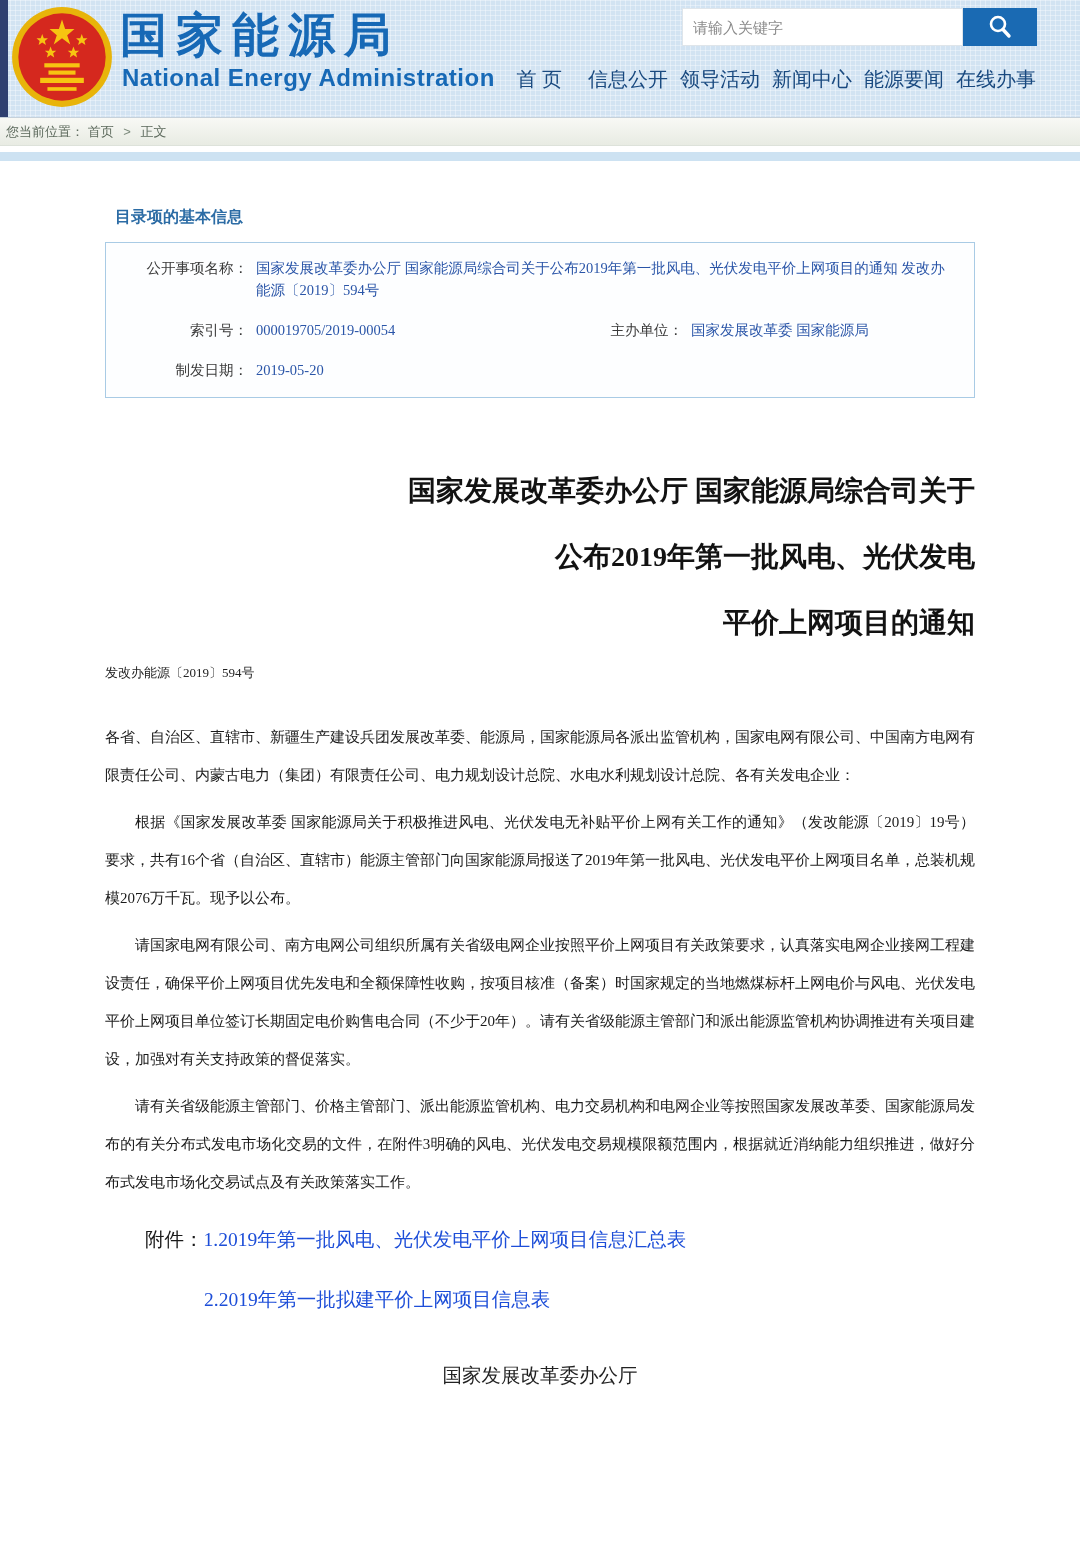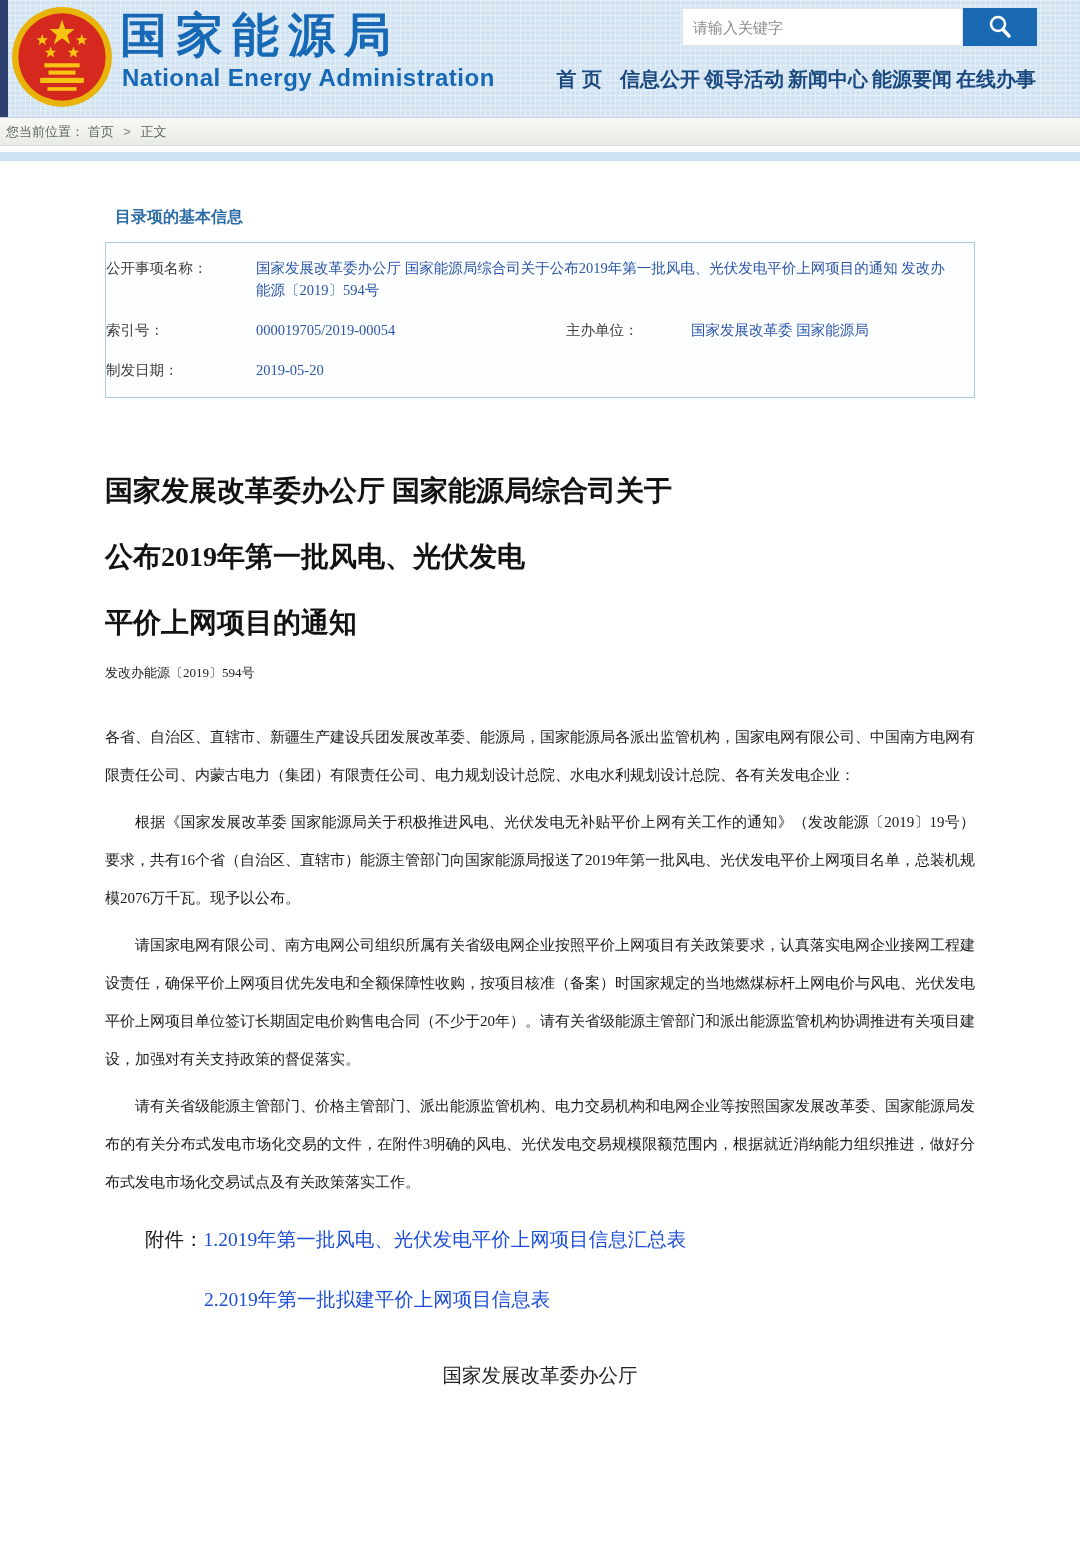--- a/index.html
+++ b/index.html
@@ -42,22 +42,22 @@
     font-family: "Liberation Sans", sans-serif; outline: none;
   }
   .search-input::placeholder { color: #8b8b8b; }
   .search-button {
     position: absolute; left: 963px; top: 8px; width: 74px; height: 38px;
     background: #1a6ab3; border: none; cursor: pointer;
     display: flex; align-items: center; justify-content: center;
   }
   .main-nav {
     position: absolute; top: 66px; right: 44px;
-    display: flex; align-items: center; gap: 4px;
-    font-size: 20px; font-weight: bold; color: #19497f;
+    display: flex; align-items: center; gap: 12px;
+    font-size: 20px; font-weight: normal; color: #19497f;
     white-space: nowrap;
   }
   .main-nav a { color: #19497f; text-decoration: none; cursor: pointer; }
   .main-nav a:first-child { margin-right: 14px; }
 
   
   .breadcrumb-bar {
     height: 29px; line-height: 28px;
     background: linear-gradient(#f8f9f5, #e8ebe3);
     border-top: 1px solid #c6d1da;
@@ -82,29 +82,29 @@
     margin-top: 14px;
     border: 1px solid #a9cbe5;
     background: #fdfeff;
     padding: 14px 16px 12px 0;
     font-family: "Liberation Serif", "DejaVu Serif", serif;
     font-size: 14.5px;
   }
   .catalog-row { display: grid; grid-template-columns: 150px 1fr; margin-bottom: 18px; }
   .catalog-row.cols4 { grid-template-columns: 150px 310px 125px 1fr; }
   .catalog-row:last-child { margin-bottom: 4px; }
-  .catalog-label { color: #3a3a3a; padding-right: 8px; line-height: 22px; }
+  .catalog-label { text-align: right; color: #3a3a3a; padding-right: 8px; line-height: 22px; }
   .catalog-value { color: #2a55a8; line-height: 22px; }
 
   
   .doc {
     font-family: "Liberation Serif", "DejaVu Serif", serif;
     color: #1b1b1b;
   }
-  .doc-title { text-align: left; margin-top: 76px; font-weight: bold; color: #121212; }
+  .doc-title { text-align: right; margin-top: 76px; font-weight: bold; color: #121212; }
   .doc-title .tline { display: block; font-size: 28px; line-height: 34px; }
   .doc-title .tline1 { margin-bottom: 32px; }
   .doc-title .tline2 { margin-bottom: 32px; }
   .doc-title .tline3 { margin-bottom: 24px; }
   .doc-number { text-align: left; font-size: 13px; color: #222; margin-bottom: 36px; }
 
   .doc-body { font-size: 15px; line-height: 38px; text-align: justify; color: #1a1a1a; }
   .doc-body p { margin-bottom: 9px; }
   .doc-body p.indent { text-indent: 2em; }
 

